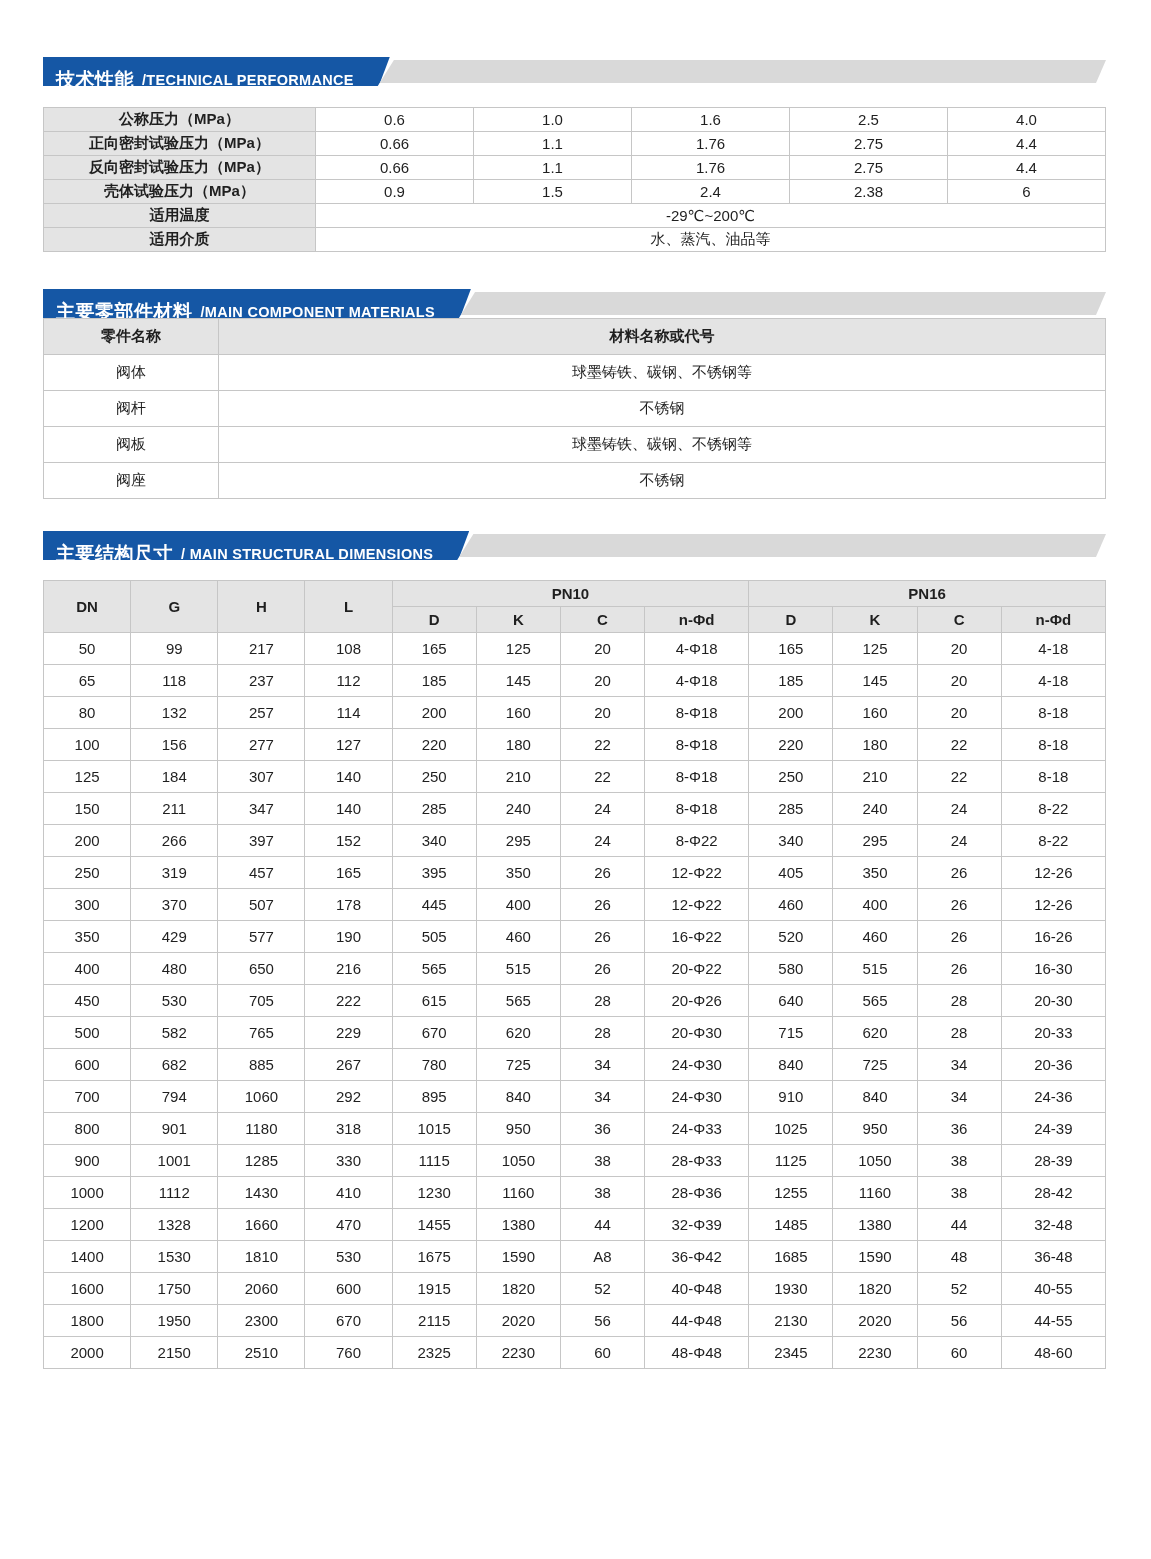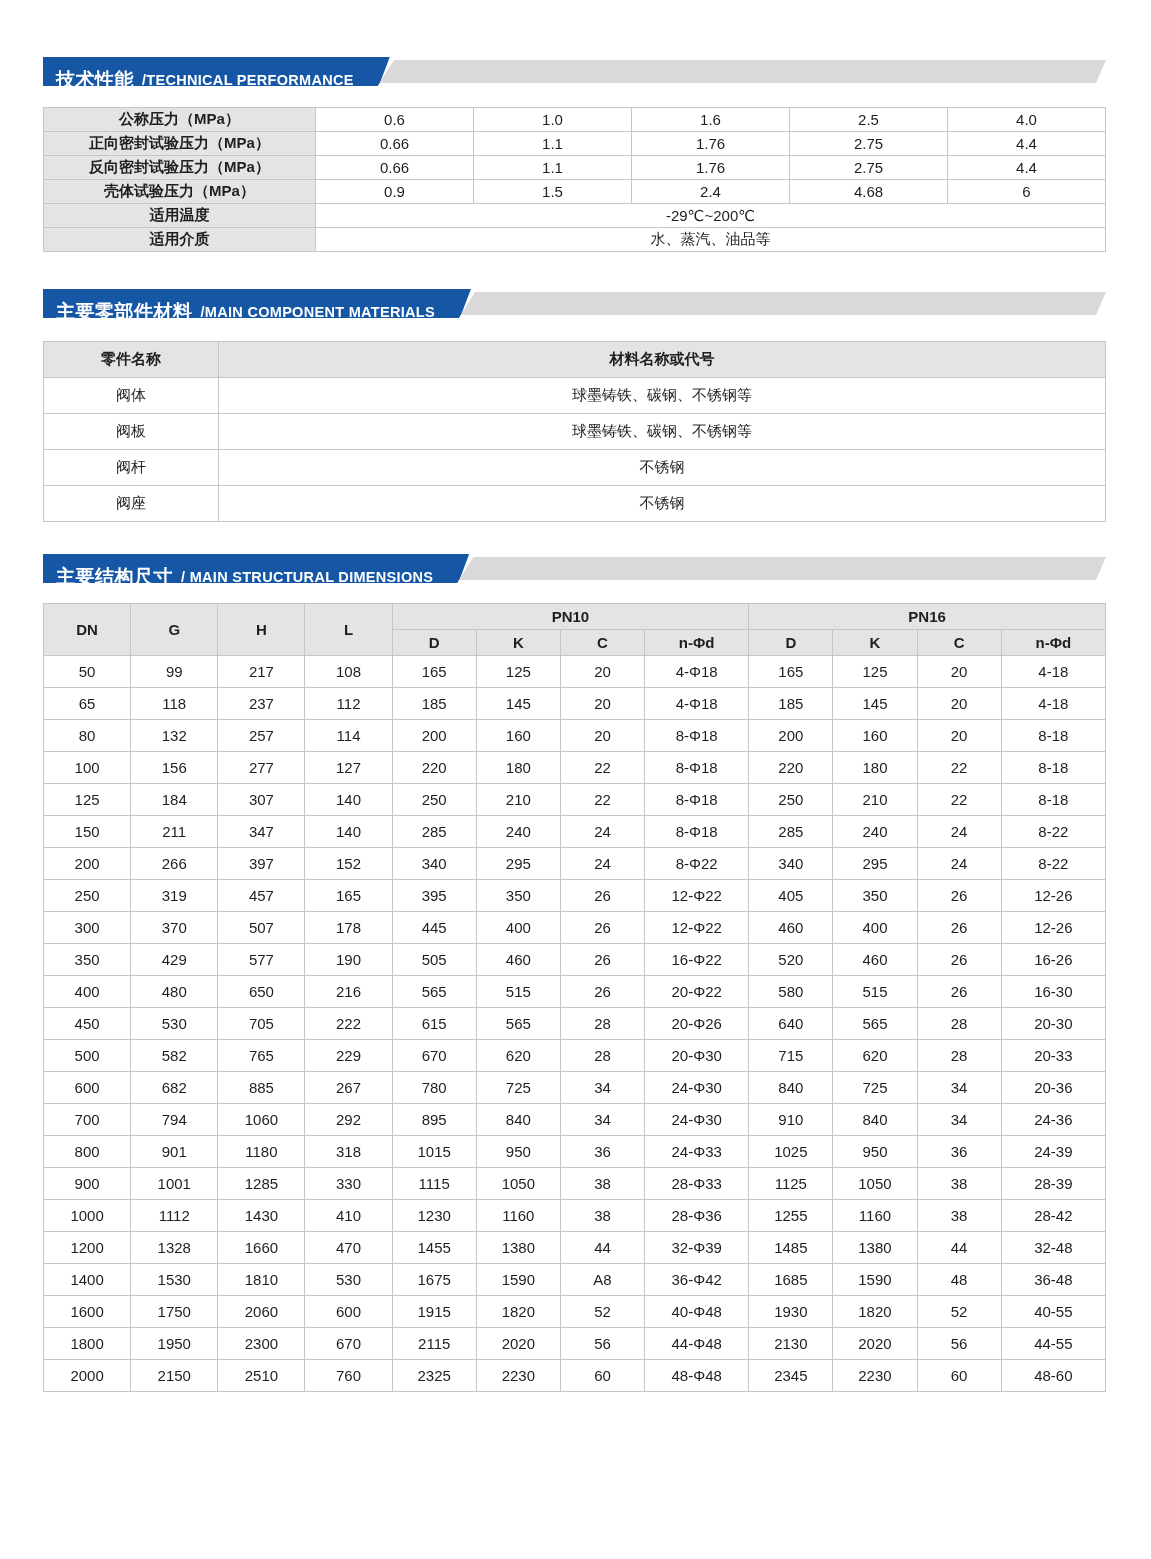--- a/index.html
+++ b/index.html
@@ -57,21 +57,21 @@
   table.tbl th { background: var(--header-bg); font-weight: bold; }
 
   
   .tech-gap { margin-top: 21px; }
   table.tech td, table.tech th { height: 24px; }
   table.tech td.lbl { background: var(--header-bg); font-weight: bold; }
   .tech .c-label { width: 272px; }
 
   
   .mat-banner { margin-top: 37px; }
-  .mat-gap { margin-top: 23px; }
+  .mat-gap { margin-top: 0; }
   table.mat td, table.mat th { height: 36px; }
   .mat .c-part { width: 175px; }
 
   
   .dim-banner { margin-top: 32px; }
   .dim-gap { margin-top: 20px; }
   table.dim th { height: 26px; }
   table.dim td { height: 32px; }
   .dim .c-base { width: 87px; }
   .dim .c-dkc { width: 84px; }
@@ -125,21 +125,21 @@
           <td>1.1</td>
           <td>1.76</td>
           <td>2.75</td>
           <td>4.4</td>
         </tr>
         <tr>
           <td class="lbl">壳体试验压力（MPa）</td>
           <td>0.9</td>
           <td>1.5</td>
           <td>2.4</td>
-          <td>4.68</td>
+          <td>2.38</td>
           <td>6</td>
         </tr>
         <tr>
           <td class="lbl">适用温度</td>
           <td colspan="5">-29℃~200℃</td>
         </tr>
         <tr>
           <td class="lbl">适用介质</td>
           <td colspan="5">水、蒸汽、油品等</td>
         </tr>
@@ -168,26 +168,26 @@
           <th>零件名称</th>
           <th>材料名称或代号</th>
         </tr>
       </thead>
       <tbody>
           <tr>
             <td>阀体</td>
             <td>球墨铸铁、碳钢、不锈钢等</td>
           </tr>
           <tr>
+            <td>阀杆</td>
+            <td>不锈钢</td>
+          </tr>
+          <tr>
             <td>阀板</td>
             <td>球墨铸铁、碳钢、不锈钢等</td>
-          </tr>
-          <tr>
-            <td>阀杆</td>
-            <td>不锈钢</td>
           </tr>
           <tr>
             <td>阀座</td>
             <td>不锈钢</td>
           </tr>
         </tbody>
     </table>
   </section>
 
   <section>

